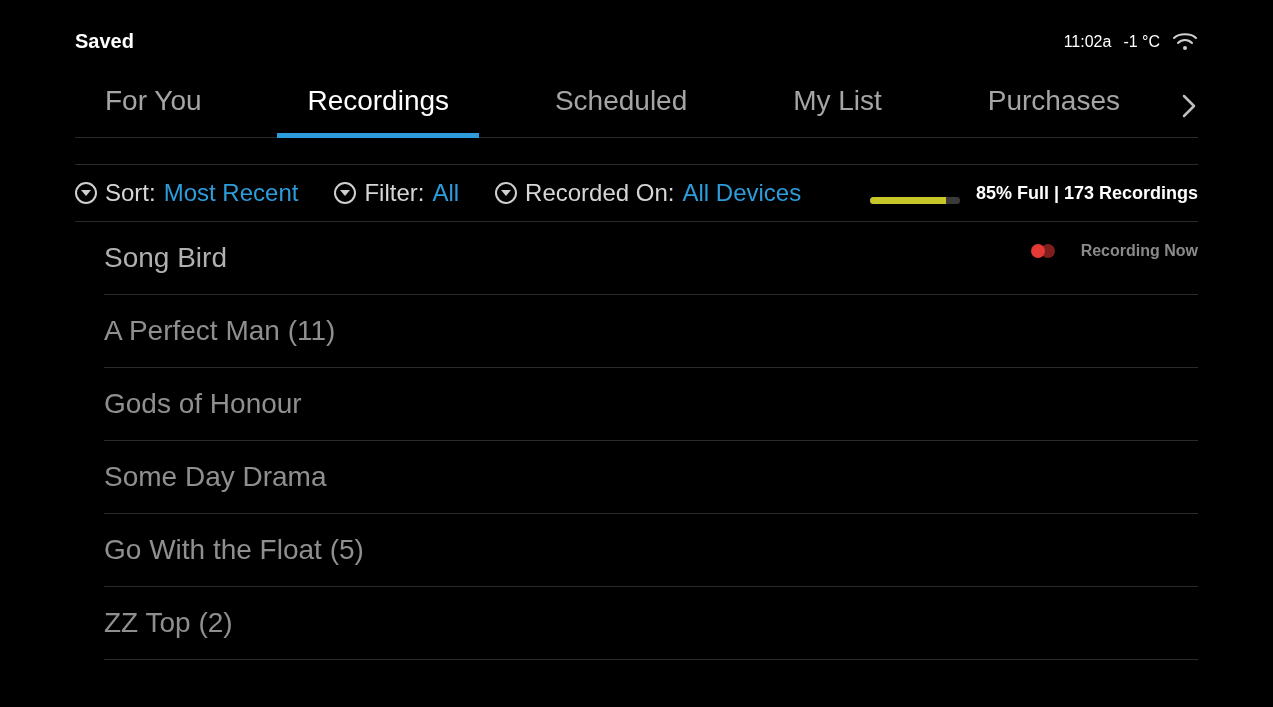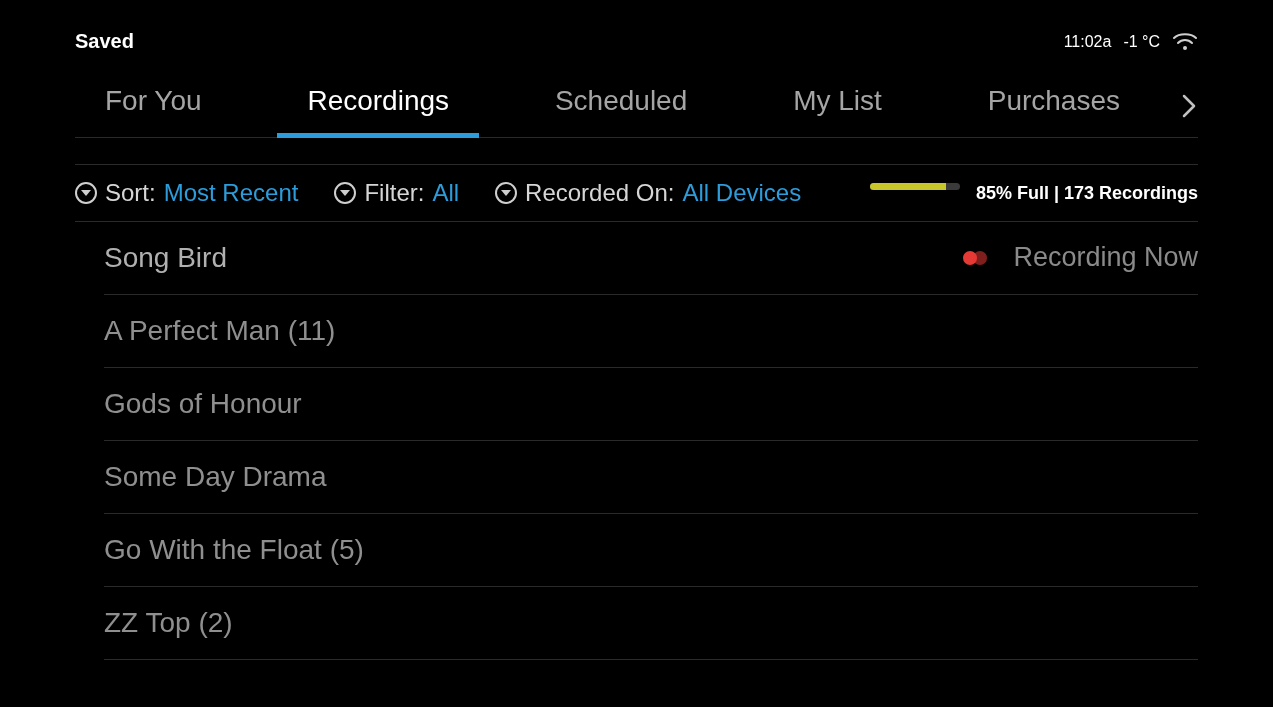--- a/index.html
+++ b/index.html
@@ -105,21 +105,21 @@
   }
   .dd-icon::after {
     content: "";
     width: 0; height: 0;
     border-left: 5px solid transparent;
     border-right: 5px solid transparent;
     border-top: 6px solid #cfcfcf;
   }
   .filters-right {
     display: flex;
-    align-items: flex-start;
+    align-items: flex-end;
     gap: 16px;
   }
   .capacity-bar {
     width: 90px;
     height: 7px;
     background: #3a3a3a;
     border-radius: 4px;
     overflow: hidden;
   }
   .capacity-fill {
@@ -142,22 +142,22 @@
     color: #8f8f8f;
     cursor: pointer;
     margin-left: 29px;
   }
   .row.first .title-text { color: #b0b0b0; }
   .badge {
     display: flex;
     align-items: center;
     gap: 22px;
     color: #8a8a8a;
-    font-size: 27px;
-    font-weight: 400;
+    font-size: 16px;
+    font-weight: 700;
   }
   .rec-dots {
     display: inline-flex;
     position: relative;
     width: 28px;
     height: 14px;
   }
   .rec-dots .dot1, .rec-dots .dot2 {
     position: absolute;
     width: 14px; height: 14px;

